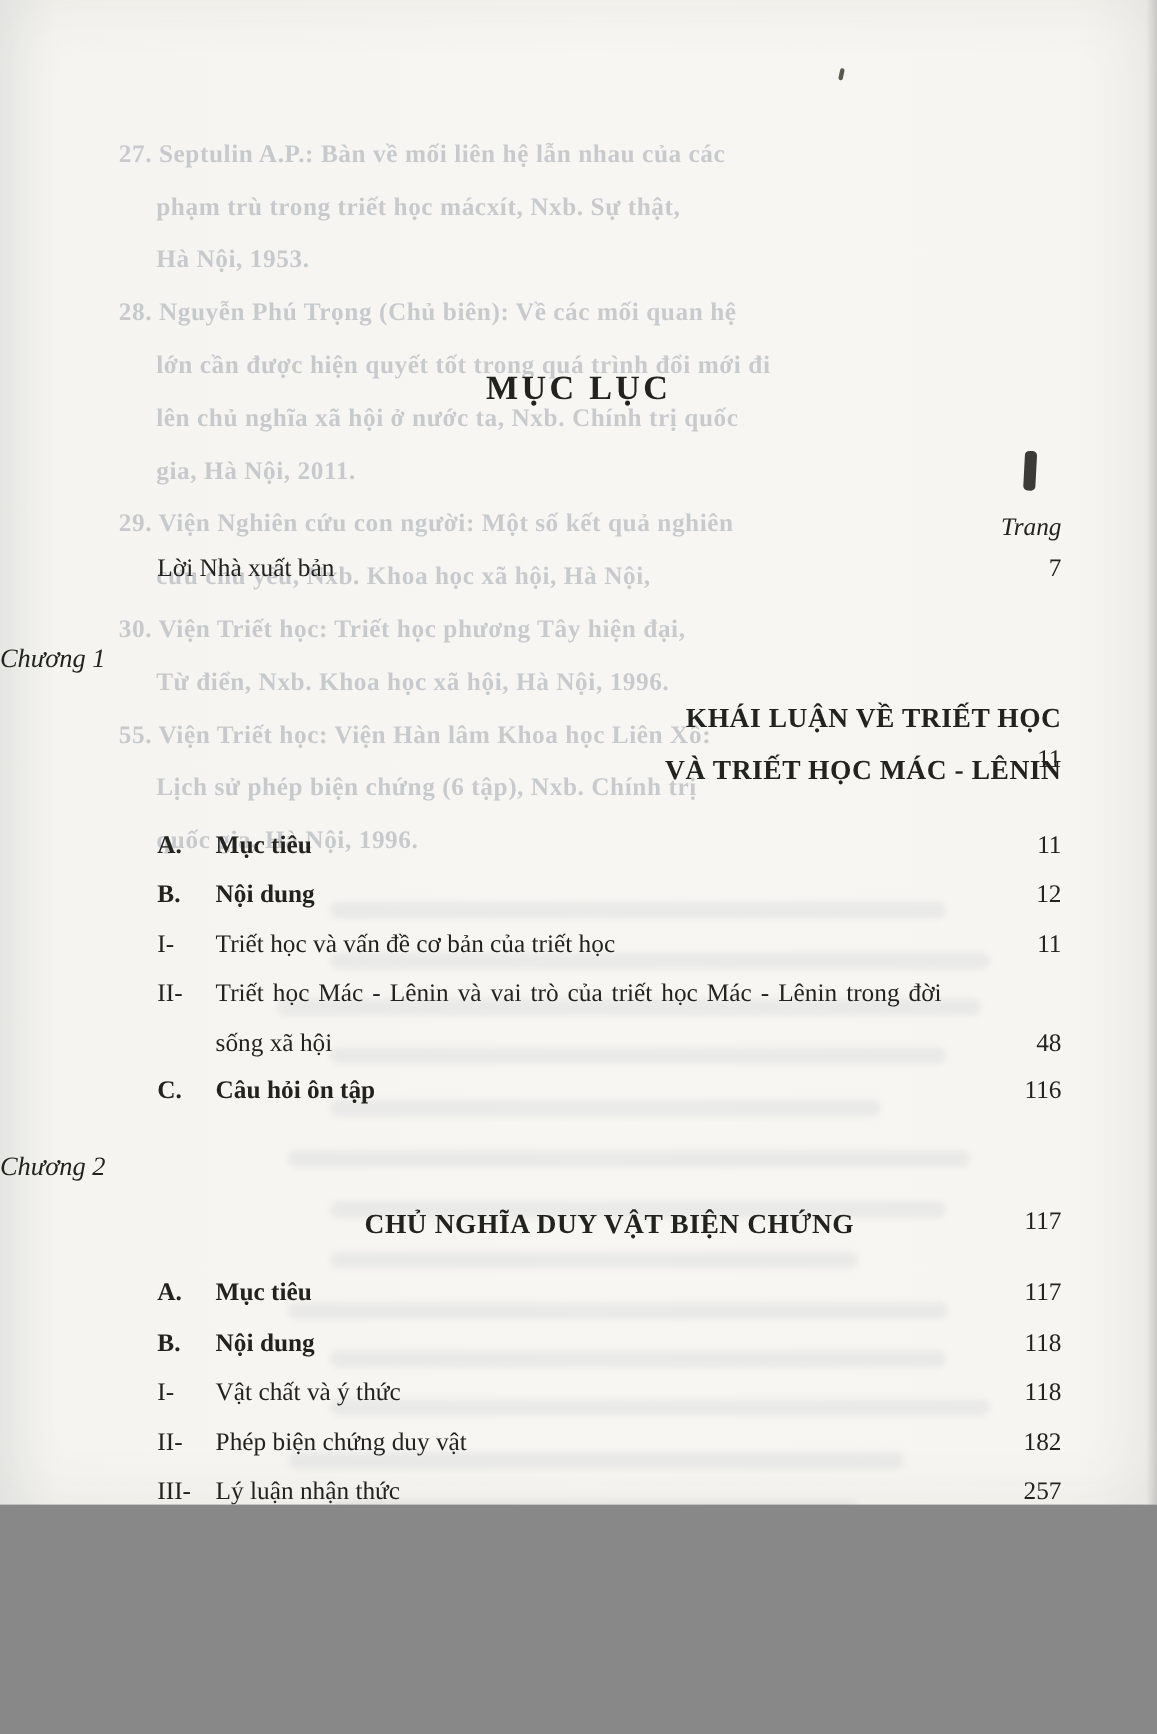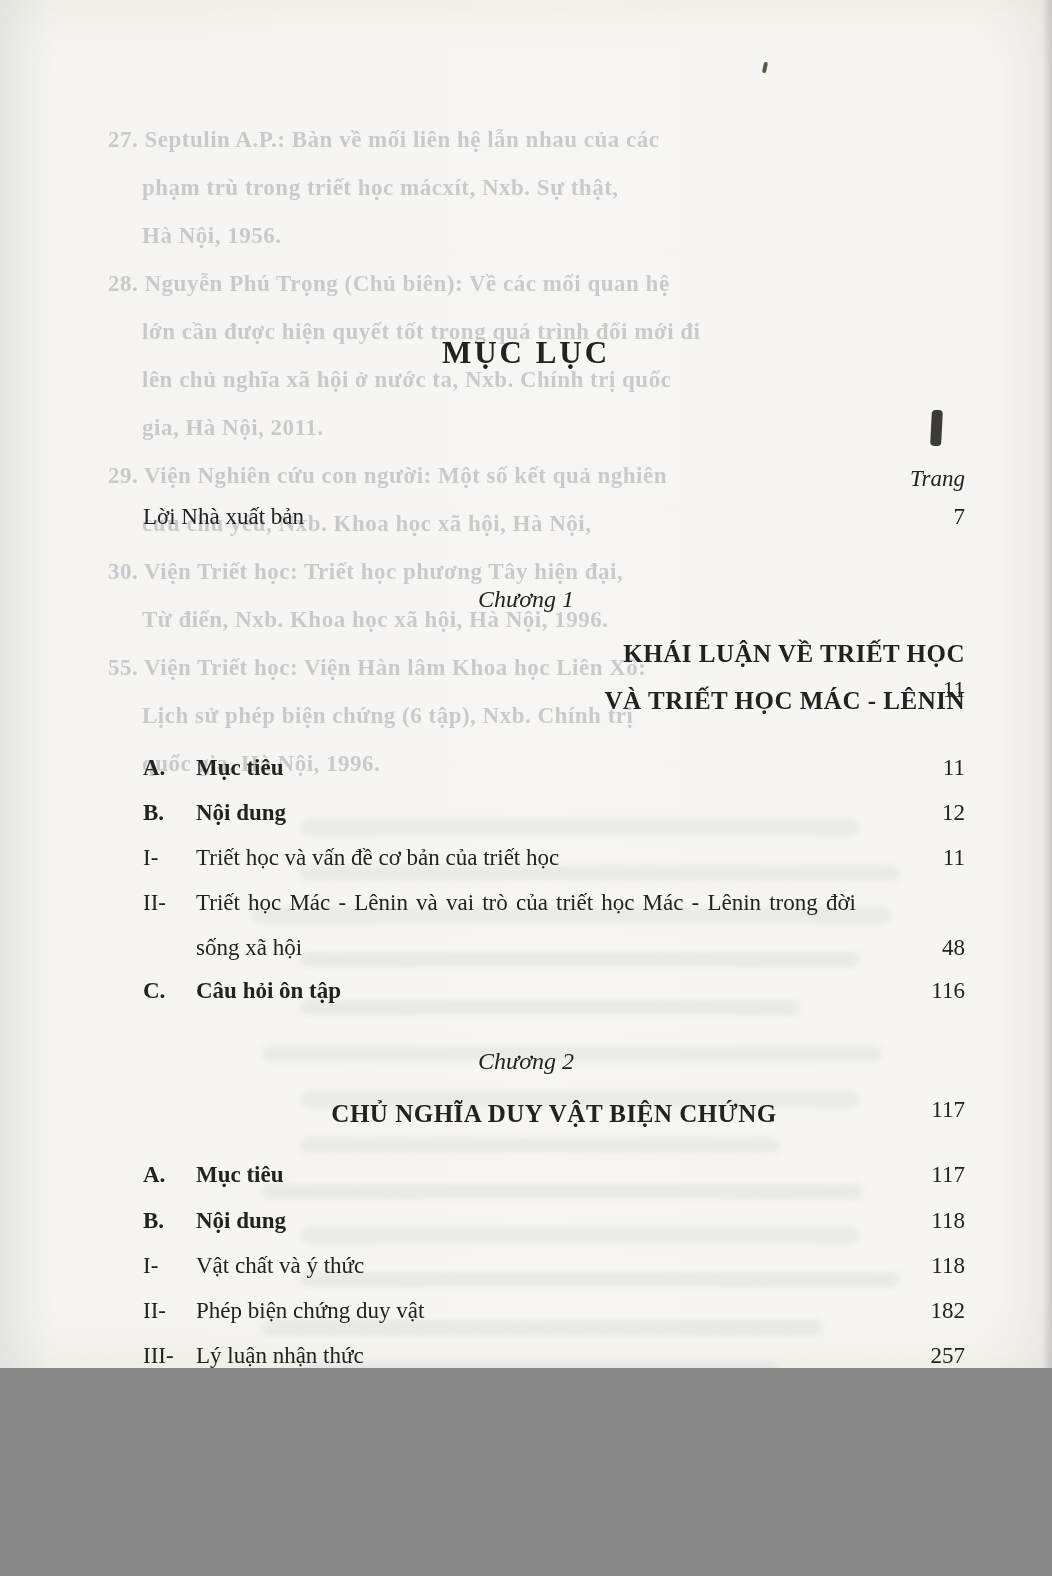--- a/index.html
+++ b/index.html
@@ -38,21 +38,21 @@
   }
   .trang{
     right:87px;top:466px;font-style:italic;font-size:23px;
   }
   .front-row{
     left:143px;right:87px;top:504px;display:flex;font-size:23px;
   }
   .front-row .lbl{}
   .front-row .pg{margin-left:auto;}
   .chapter-label{
-    left:0;width:1052px;text-align:center;
+    left:0;width:1052px;text-align:left;
     font-style:italic;font-size:24px;
   }
   .ch1-label{top:586px;} .ch2-label{top:1048px;font-style:italic;}
   .chapter-title{
     left:143px;width:822px;text-align:center;
     font-weight:bold;font-size:25px;line-height:47px;letter-spacing:.5px;
   }
   .ch1-title{top:630px;text-align:right;} .ch2-title{top:1090px;}
   .chapter-pg{right:87px;font-size:23px;}
   .ch1-pg{top:677px;} .ch2-pg{top:1097px;}
@@ -74,21 +74,21 @@
   .edge-shadow{position:absolute;right:0;top:0;width:10px;height:100%;background:linear-gradient(90deg,rgba(0,0,0,0),rgba(60,60,55,0.18));z-index:3;}
 </style>
 </head>
 <body>
 
 <div class="page">
 
   <div class="ghost">
     <div>27. Septulin A.P.: Bàn về mối liên hệ lẫn nhau của các</div>
     <div class="ind">phạm trù trong triết học mácxít, Nxb. Sự thật,</div>
-    <div class="ind">Hà Nội, 1956.</div>
+    <div class="ind">Hà Nội, 1953.</div>
     <div>28. Nguyễn Phú Trọng (Chủ biên): Về các mối quan hệ</div>
     <div class="ind">lớn cần được hiện quyết tốt trong quá trình đổi mới đi</div>
     <div class="ind">lên chủ nghĩa xã hội ở nước ta, Nxb. Chính trị quốc</div>
     <div class="ind">gia, Hà Nội, 2011.</div>
     <div>29. Viện Nghiên cứu con người: Một số kết quả nghiên</div>
     <div class="ind">cứu chủ yếu, Nxb. Khoa học xã hội, Hà Nội,</div>
     <div>30. Viện Triết học: Triết học phương Tây hiện đại,</div>
     <div class="ind">Từ điển, Nxb. Khoa học xã hội, Hà Nội, 1996.</div>
     <div>55. Viện Triết học: Viện Hàn lâm Khoa học Liên Xô:</div>
     <div class="ind">Lịch sử phép biện chứng (6 tập), Nxb. Chính trị</div>

